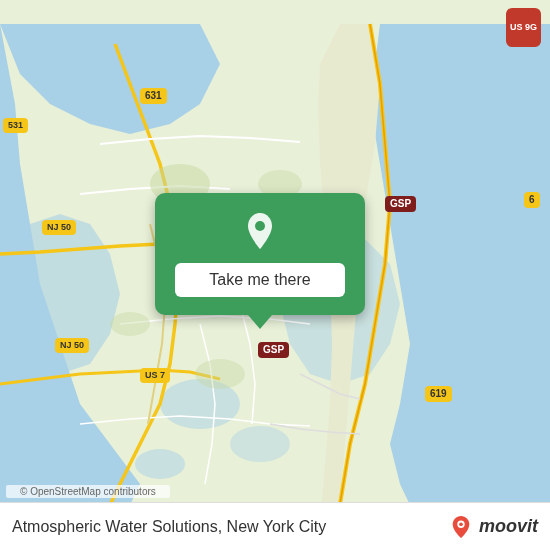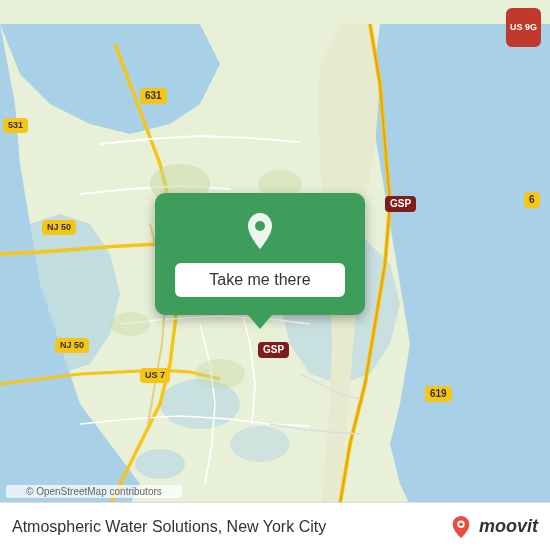--- a/index.html
+++ b/index.html
@@ -59,21 +59,21 @@
     }
 
     
     #copyright {
       position: absolute;
       bottom: 52px;
       left: 6px;
       font-size: 10px;
       color: #666;
       background: rgba(255,255,255,0.7);
-      padding: 1px 20px;
+      padding: 1px 14px;
       border-radius: 2px;
     }
 
     
     #popup-card {
       position: absolute;
       top: 148px;
       left: 155px;
       width: 210px;
       background: #3d9e5c;

